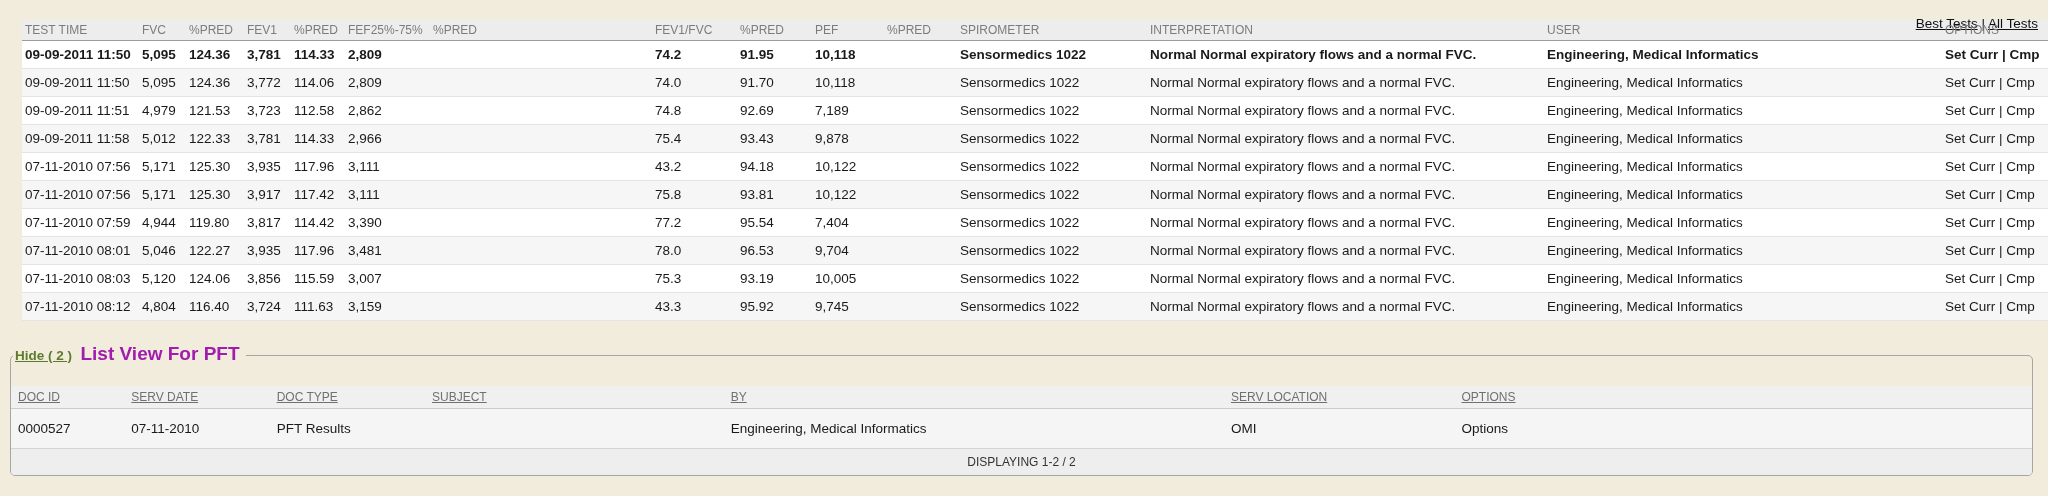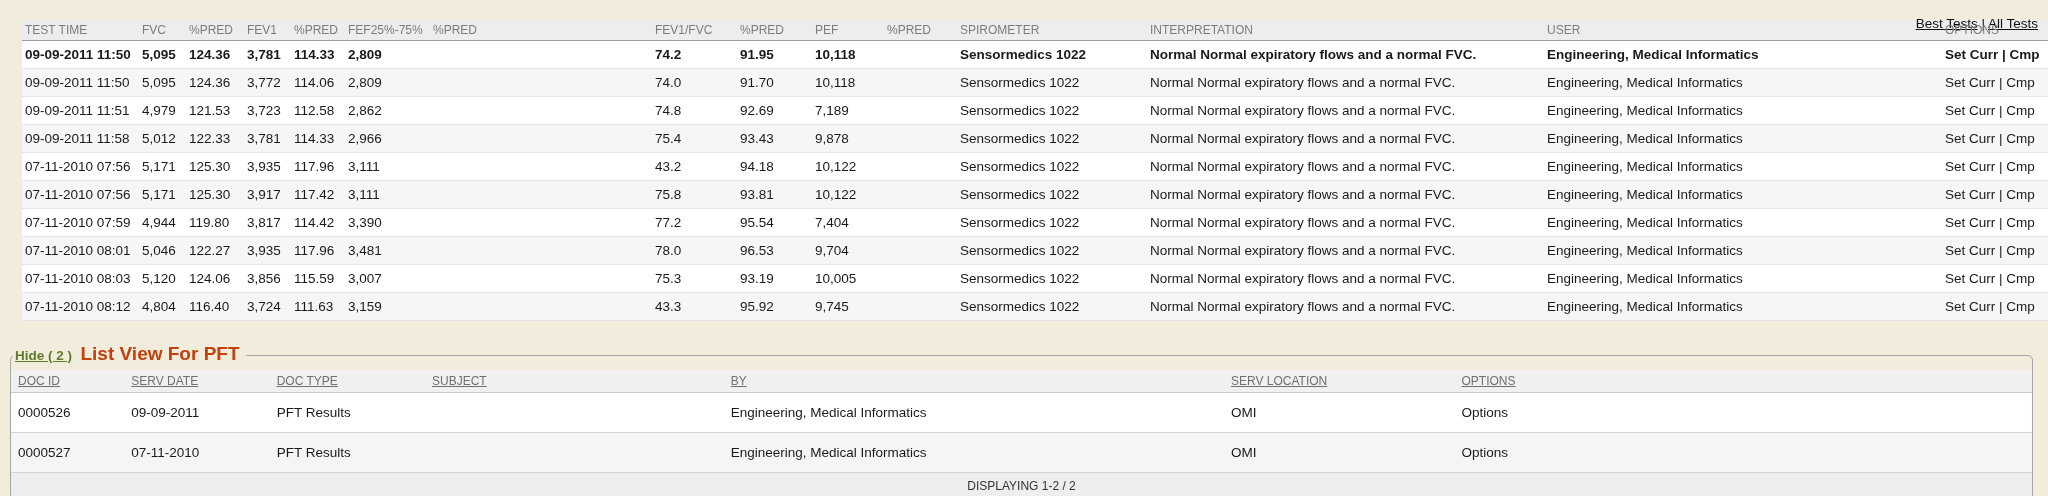--- a/index.html
+++ b/index.html
@@ -71,30 +71,30 @@
     white-space: nowrap;
   }
   .hide-link {
     color: #5e7b2d;
     font-size: 13.5px;
     font-weight: bold;
     text-decoration: underline;
     cursor: pointer;
   }
   .lv-title {
-    color: #c2410c;
+    color: #a21caf;
     font-size: 19px;
     font-weight: bold;
     padding-left: 4px;
   }
   table.lv {
     width: 100%;
     border-collapse: collapse;
     table-layout: fixed;
-    margin-top: 2px;
+    margin-top: 18px;
   }
   table.lv th {
     background: #f0f0f1;
     font-weight: normal;
     font-size: 12px;
     text-align: left;
     padding: 4px 2px 4px 7px;
     border-bottom: 1px solid #cccccc;
     white-space: nowrap;
   }
@@ -364,29 +364,20 @@
           <th><span>DOC ID</span></th>
           <th><span>SERV DATE</span></th>
           <th><span>DOC TYPE</span></th>
           <th><span>SUBJECT</span></th>
           <th><span>BY</span></th>
           <th><span>SERV LOCATION</span></th>
           <th><span>OPTIONS</span></th>
         </tr>
       </thead>
     <tbody id="lv-body">
-        <tr>
-          <td>0000526</td>
-          <td>09-09-2011</td>
-          <td>PFT Results</td>
-          <td></td>
-          <td>Engineering, Medical Informatics</td>
-          <td>OMI</td>
-          <td class="lv-options">Options</td>
-        </tr>
         <tr class="alt">
           <td>0000527</td>
           <td>07-11-2010</td>
           <td>PFT Results</td>
           <td></td>
           <td>Engineering, Medical Informatics</td>
           <td>OMI</td>
           <td class="lv-options">Options</td>
         </tr>
       </tbody>

